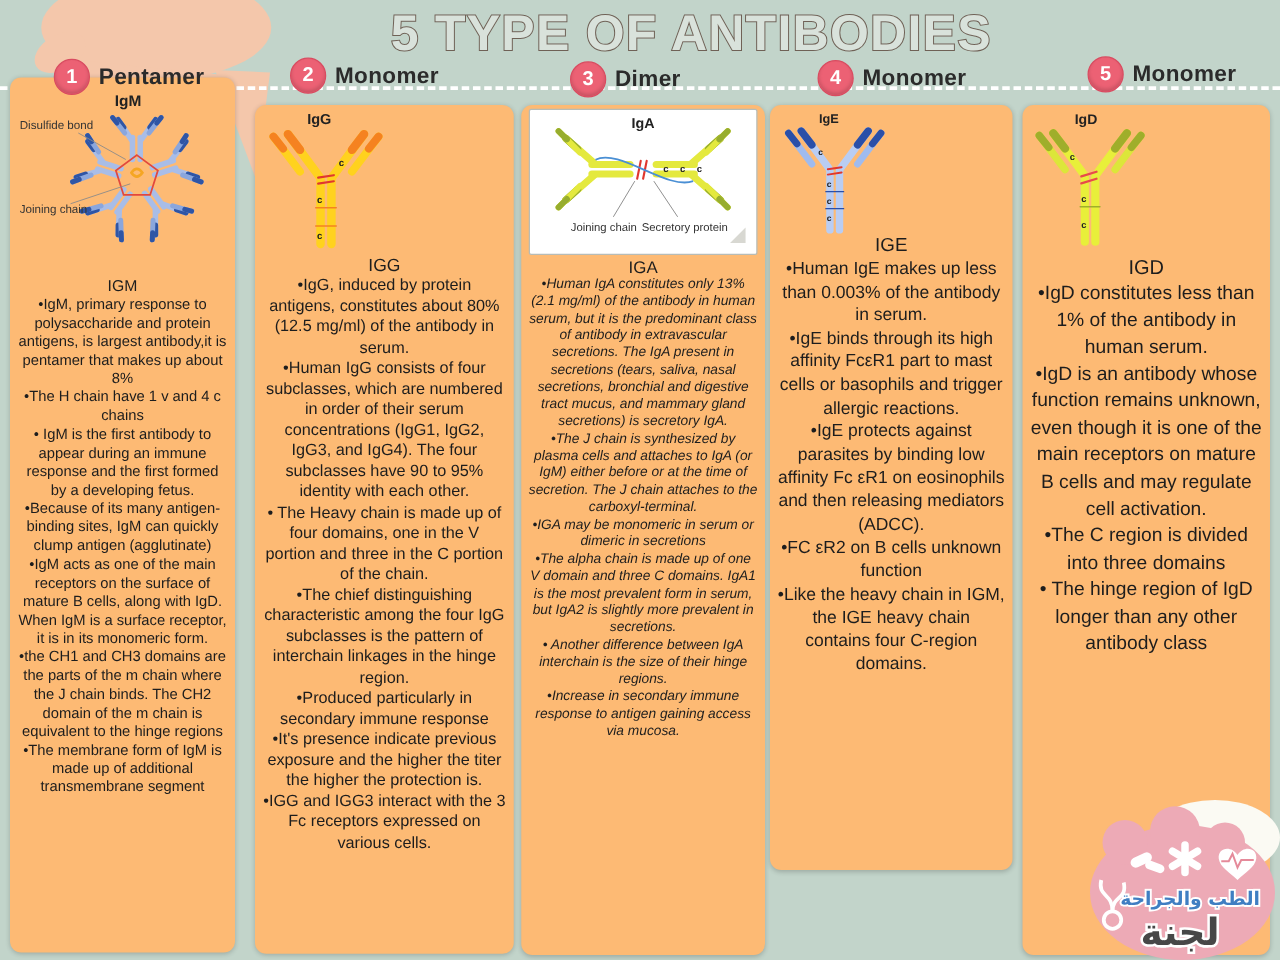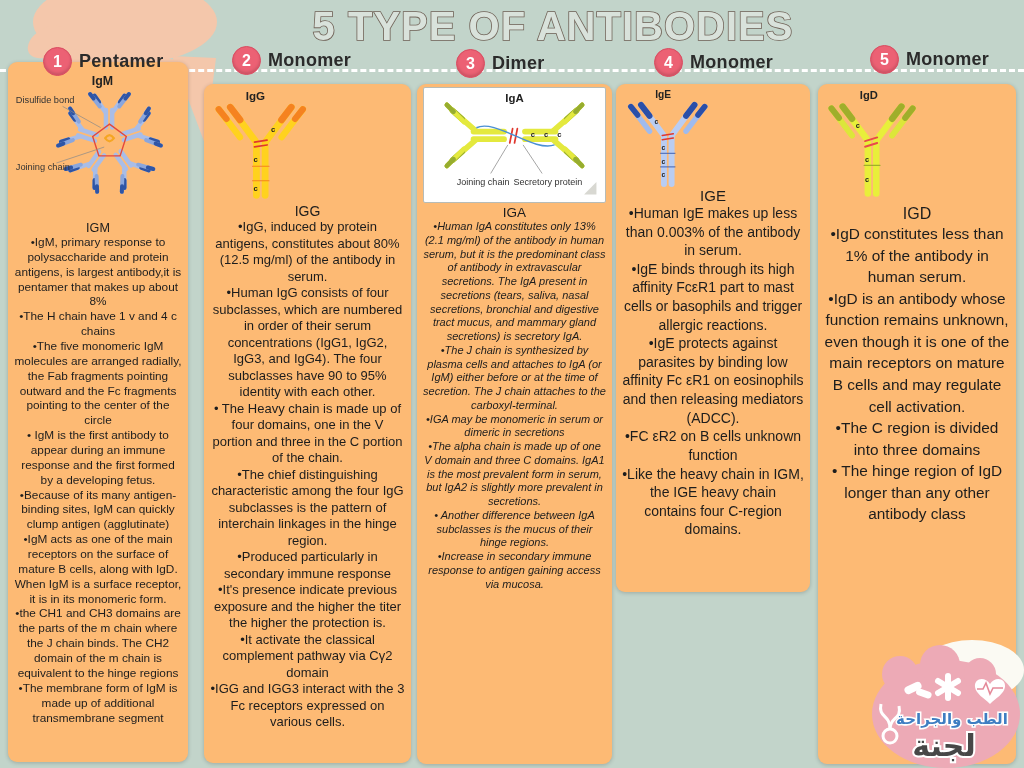--- a/index.html
+++ b/index.html
@@ -122,21 +122,20 @@
         <line x1="55" y1="38" x2="98" y2="62" class="ptr"></line>
         <line x1="48" y1="102" x2="102" y2="84" class="ptr"></line>
         <text x="2" y="34" class="figlabel" font-size="10.5">Disulfide bond</text>
         <text x="2" y="110" class="figlabel" font-size="10.5">Joining chain</text>
       </svg>
     </div>
     <div class="heading h1">IGM</div>
     <div class="body b1">
         <div class="para">•IgM, primary response to polysaccharide and protein antigens, is largest antibody,it is pentamer that makes up about 8%</div>
         <div class="para">•The H chain have 1 v and 4 c chains</div>
-        <div class="para">•The five monomeric IgM molecules are arranged radially, the Fab fragments pointing outward and the Fc fragments pointing to the center of the circle</div>
         <div class="para">• IgM is the first antibody to appear during an immune response and the first formed by a developing fetus.</div>
         <div class="para">•Because of its many antigen-binding sites, IgM can quickly clump antigen (agglutinate)</div>
         <div class="para">•IgM acts as one of the main receptors on the surface of mature B cells, along with IgD. When IgM is a surface receptor, it is in its monomeric form.</div>
         <div class="para">•the CH1 and CH3 domains are the parts of the m chain where the J chain binds. The CH2 domain of the m chain is equivalent to the hinge regions</div>
         <div class="para">•The membrane form of IgM is made up of additional transmembrane segment</div>
       </div>
   </div>
 
   <div class="card" id="card-1" style="left: 204px; top: 84px; width: 207px; height: 679px; --hc: #ffd21e; --lc: #ffd21e; --tc: #f58220; --hinge: #e0372e;">
     <div class="diagram">
@@ -162,21 +161,20 @@
       </svg>
     </div>
     <div class="heading h2" style="margin-top:-4px;">IGG</div>
     <div class="body b2">
         <div class="para">•IgG,  induced by protein antigens, constitutes about 80% (12.5 mg/ml) of the antibody in serum.</div>
         <div class="para">•Human IgG consists of four subclasses, which are numbered in order of their serum concentrations (IgG1, IgG2, IgG3, and IgG4). The four subclasses have 90 to 95% identity with each other.</div>
         <div class="para">• The Heavy chain is made up of four domains, one in the V portion and three in the C portion of the chain.</div>
         <div class="para">•The chief distinguishing characteristic among the four IgG subclasses is the pattern of interchain linkages in the hinge region.</div>
         <div class="para">•Produced particularly in secondary immune response</div>
         <div class="para">•It's presence indicate previous exposure and the higher the titer the higher the protection is.</div>
-        <div class="para">•It activate the classical complement pathway via Cγ2 domain</div>
         <div class="para">•IGG and IGG3 interact with the 3 Fc receptors expressed on various cells.</div>
       </div>
   </div>
 
   <div class="card" id="card-2" style="left: 417px; top: 84px; width: 195px; height: 680px; --hc: #e4e93e; --lc: #e4e93e; --tc: #97ad2f; --hinge: #e0372e; --sec: #4a8fd4;">
     <div class="diagram framed">
       <svg width="181" height="110" viewBox="0 0 190 112">
         <text x="95" y="13" text-anchor="middle" class="figtitle" font-size="12">IgA</text>
         <line x1="84" y1="44" x2="52" y2="44" class="hc" stroke-width="6"></line>
         <line x1="84" y1="52" x2="52" y2="52" class="hc" stroke-width="6"></line>
@@ -210,26 +208,26 @@
         <text x="130" y="100" text-anchor="middle" class="figlabel" font-size="9.5">Secretory protein</text>
         <polygon points="181,110 168,110 181,97" fill="#d8d8d2"></polygon>
       </svg>
     </div>
     <div class="heading h3">IGA</div>
     <div class="body b3">
         <div class="para">•Human IgA constitutes only 13% (2.1 mg/ml) of the antibody in human serum, but it is the predominant class of antibody in extravascular secretions. The IgA present in secretions (tears, saliva, nasal secretions, bronchial and digestive tract mucus, and mammary gland secretions) is secretory IgA.</div>
         <div class="para">•The J chain is synthesized by plasma cells and attaches to IgA (or IgM) either before or at the time of secretion. The J chain attaches to the carboxyl-terminal.</div>
         <div class="para">•IGA may be monomeric in serum or dimeric in secretions</div>
         <div class="para">•The alpha chain is made up of one V domain and three C domains. IgA1 is the most prevalent form in serum, but IgA2 is slightly more prevalent in secretions.</div>
-        <div class="para">• Another difference between IgA subclasses is the mucus of their hinge regions.</div>
+        <div class="para">• Another difference between IgA interchain is the size of their hinge regions.</div>
         <div class="para">•Increase in secondary immune response to antigen gaining access via mucosa.</div>
       </div>
   </div>
 
-  <div class="card" id="card-3" style="left: 616px; top: 84px; width: 194px; height: 508px; --hc: #b9cdf3; --lc: #9fbbee; --tc: #2a4fa8; --hinge: #e0372e;">
+  <div class="card" id="card-3" style="left: 616px; top: 84px; width: 194px; height: 612px; --hc: #b9cdf3; --lc: #9fbbee; --tc: #2a4fa8; --hinge: #e0372e;">
     <div class="diagram">
       <svg width="106" height="102" viewBox="0 0 120 120">
         <text x="46" y="13" text-anchor="middle" class="figtitle" font-size="12">IgE</text>
         <line x1="47" y1="58" x2="47" y2="114" class="hc" stroke-width="7"></line>
         <line x1="56" y1="58" x2="56" y2="114" class="hc" stroke-width="7"></line>
         <line x1="43" y1="78" x2="60" y2="78" class="tc" stroke-width="1"></line>
         <line x1="43" y1="94" x2="60" y2="94" class="tc" stroke-width="1"></line>
         <line x1="46" y1="56" x2="20" y2="21" class="hc" stroke-width="7"></line>
         <line x1="20" y1="21" x2="30" y2="34" class="tc" stroke-width="7"></line>
         <line x1="57" y1="56" x2="83" y2="21" class="hc" stroke-width="7"></line>

